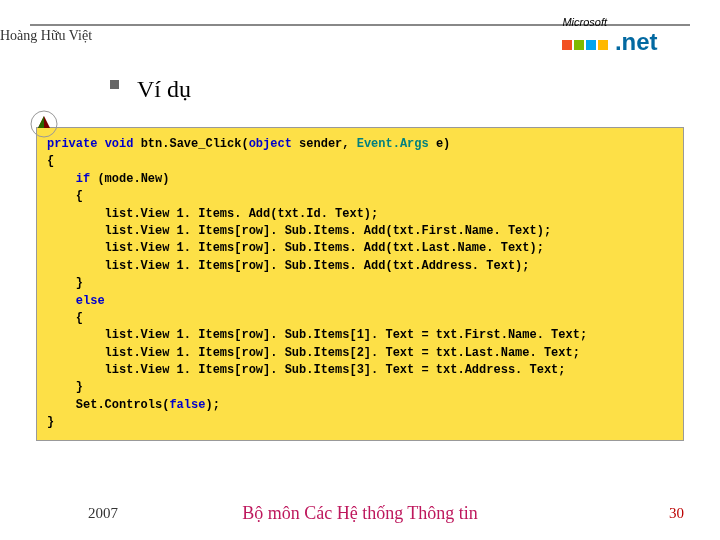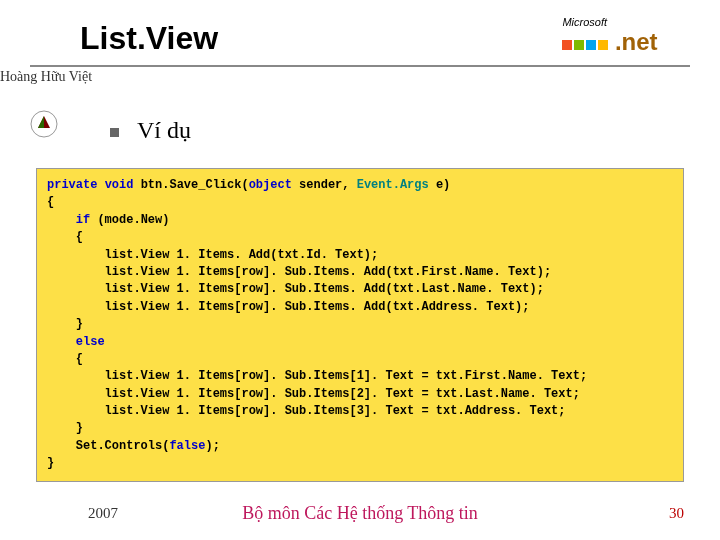--- a/index.html
+++ b/index.html
@@ -49,41 +49,40 @@
   }
   .logo-ms .text {
     font-size: 11px;
     font-style: italic;
     color: #000;
     font-family: Arial;
   }
   .logo-ms .net {
     font-size: 24px;
     font-weight: bold;
-    color: #a16207;
+    color: #0369a1;
     font-family: Arial;
   }
   .logo-ms .square {
     display: inline-block;
     width: 10px;
     height: 10px;
     margin-right: 2px;
   }
   .bullet-icon {
     position: absolute;
     left: 30px;
     top: 110px;
     width: 28px;
     height: 28px;
   }
   .section {
     margin-left: 110px;
     margin-top: 32px;
     display: flex;
-    align-items: center;
   }
   .bullet-sq {
     width: 9px;
     height: 9px;
     background: #666;
     margin-right: 18px;
     margin-top: 4px;
   }
   .section-title {
     font-family: "Times New Roman", serif;
@@ -141,21 +140,20 @@
   <div class="logo-ms">
     <div style="">
       <div class="text">Microsoft</div>
       <div>
         <span class="square" style="background:#f25022"></span><span class="square" style="background:#7fba00"></span><span class="square" style="background:#00a4ef"></span><span class="square" style="background:#ffb900"></span>
         <span class="net">.net</span>
       </div>
     </div>
   </div>
 
-  <div class="title">List.View</div>
   <div class="hr-line"></div>
   <div class="author">Hoàng Hữu Việt</div>
 
   <svg class="bullet-icon" viewBox="0 0 28 28">
     <circle cx="14" cy="14" r="13" fill="none" stroke="#999" stroke-width="1"></circle>
     <polygon points="14,6 20,18 8,18" fill="#7a0000"></polygon>
     <polygon points="14,6 14,18 8,18" fill="#2a6600"></polygon>
   </svg>
 
   <div class="section">

